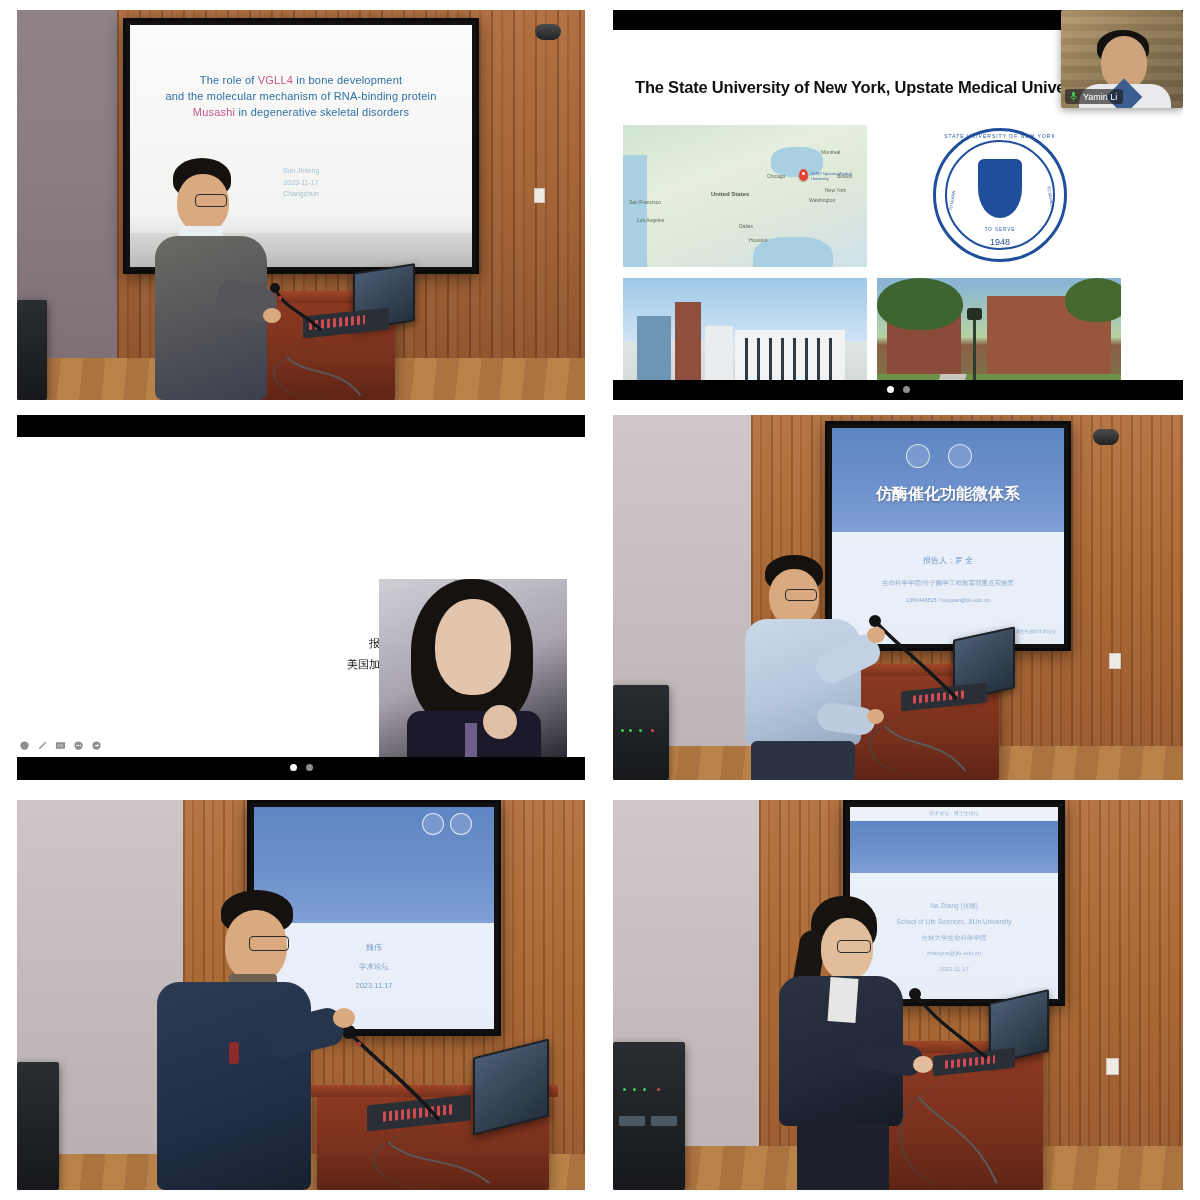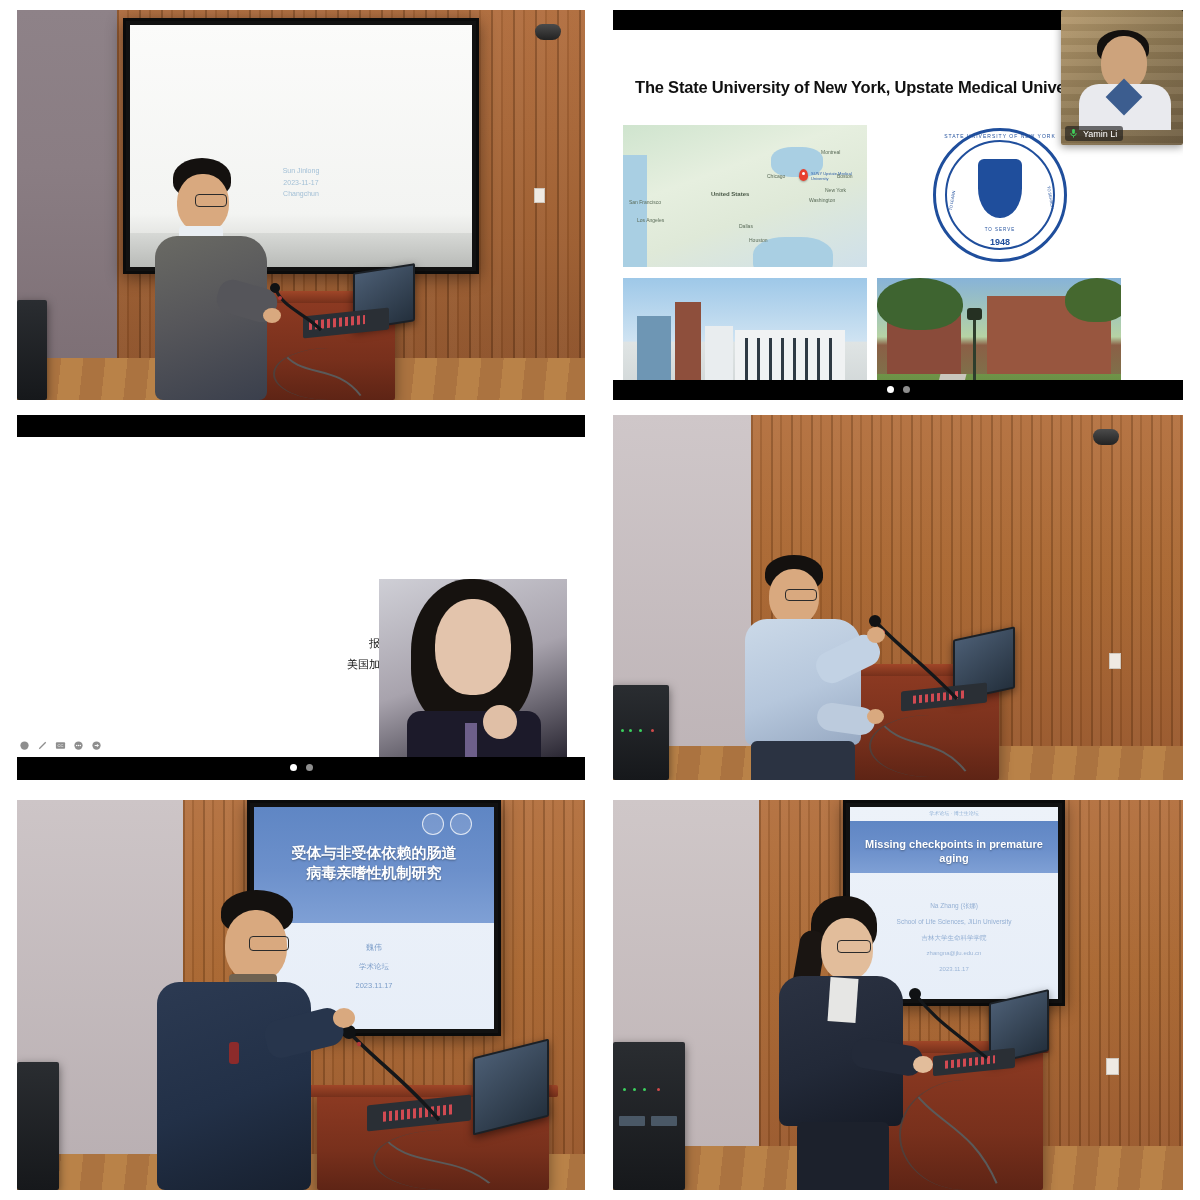--- a/index.html
+++ b/index.html
@@ -82,21 +82,21 @@
     border-radius:50% 50% 50% 50%/60% 60% 40% 40%;box-shadow:0 1px 2px rgba(0,0,0,.3);}
   .map-pin::after{content:"";position:absolute;left:3px;top:3px;width:3px;height:3px;
     border-radius:50%;background:#fff;}
   .map-label{position:absolute;font-size:5px;color:#5a6b58;}
   .seal{position:absolute;border-radius:50%;border:3px solid #1f4e9c;background:#fff;
     display:flex;align-items:center;justify-content:center;}
   .seal-inner{position:absolute;inset:9px;border-radius:50%;border:2px solid #1f4e9c;}
   .seal-shield{position:absolute;width:34%;height:46%;background:#1f4e9c;
     border-radius:6px 6px 50% 50%;left:33%;top:22%;}
   .seal-year{position:absolute;bottom:9%;left:0;width:100%;text-align:center;
-    color:#1f4e9c;font-weight:bold;font-size:9px;}
+    color:#1f4e9c;font-weight:normal;font-size:9px;}
   .seal-txt{position:absolute;left:0;top:2px;width:100%;text-align:center;
     font-size:5px;color:#1f4e9c;letter-spacing:1px;}
   .photo-tile{position:absolute;overflow:hidden;}
   .city{background:linear-gradient(180deg,#9ec8e8 0%,#cfe3f2 45%,#dfe4e4 46%,#c9cfd0 100%);}
   .campus{background:linear-gradient(180deg,#87b3d8 0%,#b6d3a4 42%,#8b5f46 48%,#6d8a4f 100%);}
   .bldg{position:absolute;background:#e9edef;}
   .bldg.dark{background:#8d9aa3;}
   .bldg.brick{background:#8e4f3c;}
   .tree{position:absolute;border-radius:50% 50% 45% 45%;background:#4e7a3c;}
 
@@ -120,20 +120,25 @@
 
   <div class="panel" style="left:17px;top:10px;width:568px;height:390px;background:#fff;">
     <div class="room">
       <div class="wall-upper" style="height:100%;background:linear-gradient(180deg,#8e8288 0%,#8a7d83 40%,#7b6d73 100%);"></div>
       <div class="wood" style="top:0;height:100%;left:100px;width:468px;
            background:repeating-linear-gradient(90deg,rgba(0,0,0,.18) 0 2px,rgba(255,255,255,.05) 2px 10px,rgba(0,0,0,.08) 10px 12px,rgba(255,255,255,.03) 12px 22px),linear-gradient(180deg,#b06c3c 0%,#9c5c2e 60%,#884e27 100%);"></div>
       <div class="floor" style="height:42px;"></div>
 
       <div class="screen-frame" style="left:106px;top:8px;width:350px;height:250px;">
         <div class="screen screen-white">
+          <div class="sl-title-en" style="top:48px;font-size:11px;color:#2f6fa8;">
+            <div>The role of <span style="color:#c4558f;">VGLL4</span> in bone development</div>
+            <div>and the molecular mechanism of RNA-binding protein</div>
+            <div><span style="color:#c4558f;">Musashi</span> in degenerative skeletal disorders</div>
+          </div>
           <div class="sl-sub" style="top:140px;font-size:7px;color:#6f9ec4;text-align:center;">
             <div>Sun Jinlong</div>
             <div>2023-11-17</div>
             <div>Changchun</div>
           </div>
           <div style="position:absolute;left:0;bottom:0;width:100%;height:34px;background:linear-gradient(180deg,#d7d9d6,#b9bbb8);"></div>
         </div>
       </div>
 
       <div class="cam" style="right:24px;top:14px;"></div>
@@ -228,21 +233,21 @@
         </div>
       </div>
 
       <div class="zoom-bar-bottom" style="height:20px;">
         <div class="dots" style="top:6px;">
           <div class="dot active"></div>
           <div class="dot"></div>
         </div>
       </div>
 
-      <div class="webcam" style="left:448px;top:0px;width:122px;height:135px;">
+      <div class="webcam" style="left:448px;top:0px;width:122px;height:98px;">
         <div style="position:absolute;left:0;top:0;width:100%;height:100%;background:repeating-linear-gradient(180deg,rgba(0,0,0,.06) 0 7px,rgba(255,255,255,.05) 7px 14px);"></div>
         <div class="hair" style="left:36px;top:20px;width:52px;height:34px;"></div>
         <div class="head" style="left:40px;top:26px;width:46px;height:54px;background:#cda37c;"></div>
         <div style="position:absolute;left:18px;top:74px;width:92px;height:46px;background:#e9eaee;border-radius:20px 20px 0 0;"></div>
         <div style="position:absolute;left:50px;top:74px;width:26px;height:26px;background:#3c5d8f;transform:rotate(45deg);"></div>
         <div class="name-badge">
           <svg class="mic-ic" viewBox="0 0 24 24">
             <rect x="9" y="2" width="6" height="11" rx="3" fill="#3ecf5a"></rect>
             <path d="M6 11 a6 6 0 0 0 12 0" stroke="#3ecf5a" stroke-width="2" fill="none"></path>
             <rect x="11" y="17" width="2" height="4" fill="#3ecf5a"></rect>
@@ -302,20 +307,33 @@
       </div>
     </div>
   </div>
 
   <div class="panel" style="left:613px;top:415px;width:570px;height:365px;background:#fff;">
     <div class="room">
       <div class="wall-upper pale" style="height:100%;"></div>
       <div class="wood" style="top:0;height:100%;left:138px;width:432px;"></div>
       <div class="floor" style="height:34px;"></div>
 
+      <div class="screen-frame" style="left:212px;top:6px;width:240px;height:224px;">
+        <div class="screen screen-blue">
+          <div class="sl-band" style="top:0;height:104px;"></div>
+          <div class="logo-dot" style="left:74px;top:16px;width:22px;height:22px;"></div>
+          <div class="logo-dot" style="left:116px;top:16px;width:22px;height:22px;"></div>
+          <div class="sl-title-cn" style="top:56px;font-size:16px;">仿酶催化功能微体系</div>
+          <div class="sl-sub" style="top:126px;font-size:8px;opacity:.75;">报告人：罗 全</div>
+          <div class="sl-sub" style="top:150px;font-size:6.5px;">生命科学学院/分子酶学工程教育部重点实验室</div>
+          <div class="sl-sub" style="top:168px;font-size:5.5px;">1360446815 / luoquan@jlu.edu.cn</div>
+          <div style="position:absolute;left:8px;bottom:8px;color:#3b6fae;font-weight:bold;font-size:13px;opacity:.8;">M</div>
+          <div style="position:absolute;right:8px;bottom:10px;color:#6f9ec4;font-size:4.5px;opacity:.8;">第十三届博士生国际学术论坛</div>
+        </div>
+      </div>
 
       <div class="cam" style="right:64px;top:14px;"></div>
       <div class="outlet" style="right:62px;top:238px;width:10px;height:14px;"></div>
 
       <div class="podium" style="left:238px;top:256px;width:148px;height:109px;">
         <div class="podium-top"></div>
       </div>
       <div class="laptop" style="left:340px;top:218px;width:62px;height:62px;transform:skewY(-12deg);">
         <div class="laptop-sc"></div>
       </div>
@@ -356,24 +374,20 @@
     <div class="room">
       <div class="wall-upper pale" style="height:100%;background:linear-gradient(180deg,#cdc5c7 0%,#b8aeb1 100%);"></div>
       <div class="wood" style="top:0;height:100%;left:166px;width:402px;"></div>
       <div class="floor" style="height:36px;"></div>
 
       <div class="screen-frame" style="left:230px;top:0px;width:248px;height:230px;">
         <div class="screen screen-blue">
           <div class="sl-band" style="top:0;height:116px;"></div>
           <div class="logo-dot" style="right:50px;top:6px;width:20px;height:20px;"></div>
           <div class="logo-dot" style="right:22px;top:6px;width:20px;height:20px;"></div>
-          <div class="sl-title-cn" style="top:36px;font-size:15px;">
-            <div>受体与非受体依赖的肠道</div>
-            <div>病毒亲嗜性机制研究</div>
-          </div>
           <div class="sl-sub" style="top:134px;font-size:8px;opacity:.7;">魏伟</div>
           <div class="sl-sub" style="top:154px;font-size:7.5px;opacity:.7;">学术论坛</div>
           <div class="sl-sub" style="top:173px;font-size:7.5px;opacity:.7;">2023.11.17</div>
         </div>
       </div>
 
       <div class="outlet" style="left:184px;top:300px;width:12px;height:16px;background:#d6c4ac;border-color:#b9a78f;"></div>
 
       <div class="podium" style="left:300px;top:292px;width:232px;height:98px;">
         <div class="podium-top"></div>
@@ -411,21 +425,20 @@
   <div class="panel" style="left:613px;top:800px;width:570px;height:390px;background:#fff;">
     <div class="room">
       <div class="wall-upper pale" style="height:100%;background:linear-gradient(180deg,#cfc7c8 0%,#bdb2b4 100%);"></div>
       <div class="wood" style="top:0;height:100%;left:146px;width:424px;"></div>
       <div class="floor" style="height:44px;"></div>
 
       <div class="screen-frame" style="left:230px;top:0px;width:216px;height:200px;">
         <div class="screen screen-blue">
           <div style="position:absolute;left:0;top:0;width:100%;text-align:center;font-size:5px;color:#8fb0d6;padding-top:3px;">学术论坛 · 博士生论坛</div>
           <div class="sl-band" style="top:14px;height:52px;"></div>
-          <div class="sl-title-cn" style="top:30px;font-size:11px;">Missing checkpoints in premature aging</div>
           <div class="sl-sub" style="top:94px;font-size:6.5px;opacity:.55;">Na Zhang (张娜)</div>
           <div class="sl-sub" style="top:110px;font-size:6.5px;opacity:.55;">School of Life Sciences, JiLin University</div>
           <div class="sl-sub" style="top:126px;font-size:6.5px;opacity:.55;">吉林大学生命科学学院</div>
           <div class="sl-sub" style="top:142px;font-size:6px;opacity:.5;">zhangna@jlu.edu.cn</div>
           <div class="sl-sub" style="top:158px;font-size:6px;opacity:.5;">2023.11.17</div>
         </div>
       </div>
 
       <div class="outlet" style="left:186px;top:272px;width:11px;height:15px;"></div>
       <div class="outlet" style="right:64px;top:258px;width:11px;height:15px;"></div>

